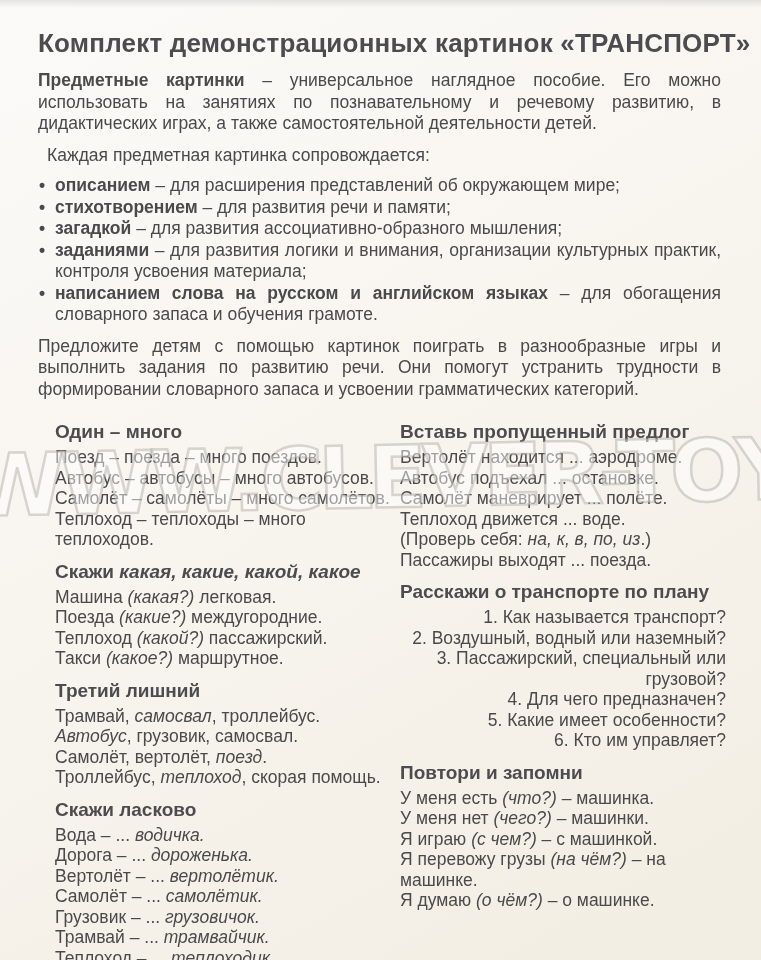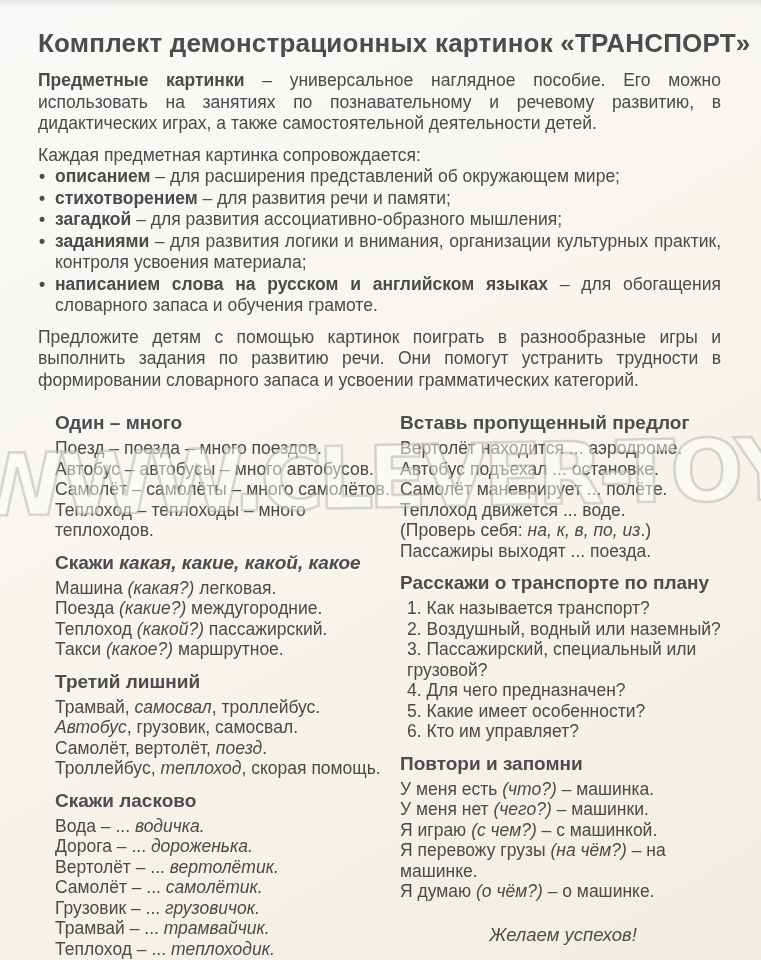--- a/index.html
+++ b/index.html
@@ -29,36 +29,36 @@
     margin: 0 0 11px 0;
     letter-spacing: 0.2px;
     white-space: nowrap;
   }
   .para {
     font-size: 17.5px;
     line-height: 21.5px;
     text-align: justify;
     margin: 8px 0 10px 0;
   }
-  .lead { margin: 0; }
+  .lead { margin: 9px; }
   .bullets { list-style: none; margin: 0 0 10px 0; padding: 0; }
   .bullets li {
     position: relative;
     padding-left: 17px;
     font-size: 17.5px;
     line-height: 21.5px;
     text-align: justify;
   }
   .bullets li .bullet-mark { position: absolute; left: 1px; font-weight: 700; }
   .columns { display: flex; margin: 6px 0 0 17px; }
   .col-left  { flex: 0 0 345px; width: 345px; }
   .col-right { flex: 0 0 326px; width: 326px; }
   .section-title { font-size: 19px; font-weight: 700; color: #4c4c50; margin: 11px 8px 4px 0; white-space: nowrap; }
   .line { font-size: 17.5px; line-height: 20.5px; }
-  .section.indented .line { padding-left: 7px; }
+  .section.indented .line { padding-left: 7px; text-align: right; }
   .b { font-weight: 700; }
   .i { font-style: italic; }
   .footer {
     font-style: italic;
     font-size: 18.5px;
     text-align: center;
     margin-top: 22px;
     color: #4c4c4e;
   }
   .watermark {
@@ -148,17 +148,16 @@
             <div class="line"><span>6. Кто им управляет?</span></div>
           </div>
           <div class="section">
             <div class="section-title"><span>Повтори и запомни</span></div>
             <div class="line"><span>У меня есть </span><span class="i">(что?)</span><span> – машинка.</span></div>
             <div class="line"><span>У меня нет </span><span class="i">(чего?)</span><span> – машинки.</span></div>
             <div class="line"><span>Я играю </span><span class="i">(с чем?)</span><span> – с машинкой.</span></div>
             <div class="line"><span>Я перевожу грузы </span><span class="i">(на чём?)</span><span> – на машинке.</span></div>
             <div class="line"><span>Я думаю </span><span class="i">(о чём?)</span><span> – о машинке.</span></div>
           </div>
-          <div class="footer">Желаем успехов!</div>
         </div>
     </div>
   </div>
 </div>
 
 </body></html>

